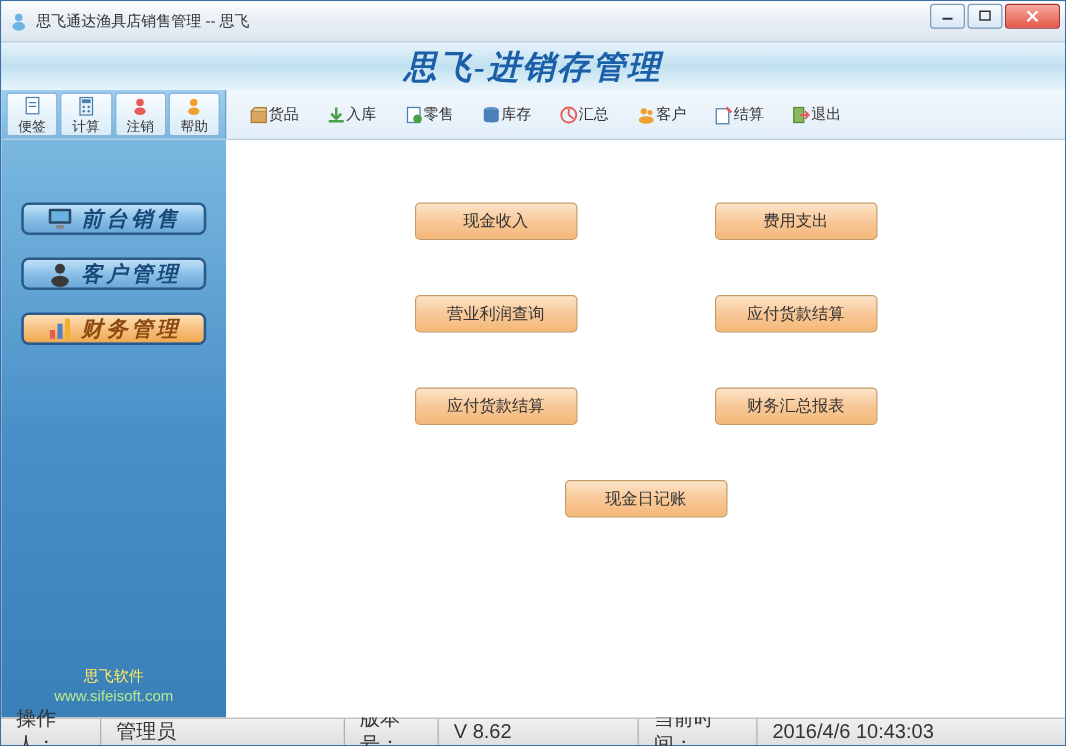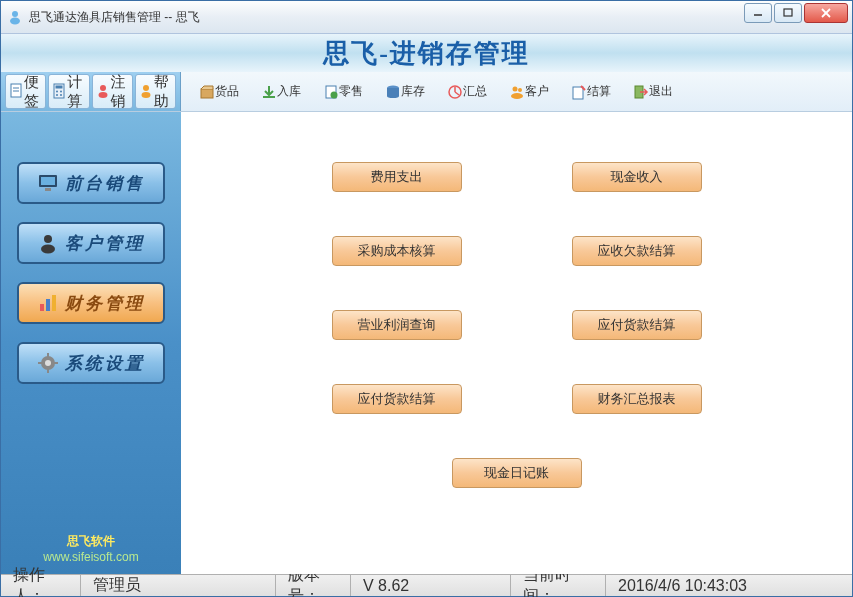--- a/index.html
+++ b/index.html
@@ -5,38 +5,38 @@
 *{box-sizing:border-box;margin:0;padding:0;font-family:"Microsoft YaHei","SimSun",sans-serif}
 body{background:#d4e4f7;width:853px;height:597px;overflow:hidden}
 .window{width:853px;height:597px;background:#fff;border:1px solid #3a6ea5;display:flex;flex-direction:column}
 .titlebar{height:30px;background:linear-gradient(#fdfefe,#e8eef5,#dce6f0);border-bottom:1px solid #b0c4de;display:flex;align-items:center;padding:16px 6px;position:relative}
 .titlebar .app-icon{width:16px;height:16px;margin-right:6px;display:inline-flex;align-items:center;justify-content:center}
 .titlebar .title{font-size:12px;color:#333}
 .winbtns{position:absolute;right:4px;top:2px;display:flex;gap:2px}
 .winbtn{width:28px;height:20px;border:1px solid #7a9ab8;border-radius:3px;background:linear-gradient(#f6fbff,#d8e8f5);display:flex;align-items:center;justify-content:center;font-size:11px;color:#333;cursor:pointer}
 .winbtn.close{background:linear-gradient(#f7a8a0,#e3594a);border-color:#a33;color:#fff;width:44px}
 .header-banner{height:38px;background:linear-gradient(#e8f4fb,#c0e0f0,#e8f4fb);display:flex;align-items:center;justify-content:center}
-.header-banner span{font-size:26px;font-weight:bold;color:#1a5fa8;letter-spacing:2px;font-family:"SimHei","Microsoft YaHei"}
+.header-banner span{font-size:26px;font-weight:bold;color:#1a5fa8;letter-spacing:2px;font-style:italic;font-family:"SimHei","Microsoft YaHei"}
 .toolbar-row{height:40px;display:flex;background:linear-gradient(#f2f8fc,#e2eef8);border-bottom:1px solid #b8cde0}
 .side-tools{width:180px;display:flex;gap:2px;padding:2px 4px;background:linear-gradient(#9ecff0,#7ab8e0);border-right:1px solid #6a9fc8}
-.side-tool{flex:1;background:linear-gradient(#f8fcff,#d8ecf8);border:1px solid #8ab4d8;border-radius:3px;display:flex;flex-direction:row;align-items:center;justify-content:flex-start;font-size:15px;color:#333;cursor:pointer;padding:2px}
+.side-tool{flex:1;background:linear-gradient(#f8fcff,#d8ecf8);border:1px solid #8ab4d8;border-radius:3px;display:flex;flex-direction:column;align-items:center;justify-content:flex-start;font-size:11px;color:#333;cursor:pointer;padding:2px}
 .side-tool .ic{width:16px;height:16px;margin-bottom:1px}
 .main-tools{flex:1;display:flex;align-items:center;padding:0 8px;gap:2px}
 .mtool{display:flex;align-items:center;gap:0;padding:4px 10px;font-size:12px;color:#333;cursor:pointer;border-radius:3px}
 .mtool .mic{width:16px;height:16px;display:inline-block}
 .body-row{flex:1;display:flex;overflow:hidden}
 .sidebar{width:180px;background:linear-gradient(#7ab8e0,#4a90c8,#3a80b8);display:flex;flex-direction:column;align-items:center;padding-top:50px;gap:18px}
-.navbtn{width:148px;height:42px;border-radius:6px;border:2px solid #2a5a88;display:flex;align-items:center;justify-content:center;gap:6px;cursor:pointer;font-size:17px;font-weight:bold;font-style:italic;font-family:"KaiTi","SimSun";letter-spacing:3px}
+.navbtn{width:148px;height:26px;border-radius:6px;border:2px solid #2a5a88;display:flex;align-items:center;justify-content:center;gap:6px;cursor:pointer;font-size:17px;font-weight:bold;font-style:italic;font-family:"KaiTi","SimSun";letter-spacing:3px}
 .navbtn.blue{background:linear-gradient(#c0e0f8,#8ac0e8,#6aa8d8)}
 .navbtn.blue span{color:#1a4a7a}
 .navbtn.orange{background:linear-gradient(#fce0b8,#f8c080,#f0a850)}
 .navbtn.orange span{color:#8a4a10}
 .navbtn .nic{width:22px;height:22px}
 .sw-link{margin-top:auto;margin-bottom:10px;text-align:center;font-size:12px}
-.sw-link .sw1{color:#ffea60;font-weight:bold}
+.sw-link .sw1{color:#ffea60;font-weight:normal}
 .sw-link .sw2{color:#b8e890}
 .content{flex:1;background:#fff;position:relative}
 .action-grid{position:absolute;left:0;right:0;top:50px;display:flex;flex-direction:column;align-items:center;gap:44px}
 .action-row{display:flex;gap:110px;justify-content:center}
 .abtn{width:130px;height:30px;background:linear-gradient(#fde4c8,#f8c898,#f4b878);border:1px solid #c89860;border-radius:4px;display:flex;align-items:center;justify-content:center;font-size:13px;color:#333;cursor:pointer}
 .statusbar{height:22px;background:linear-gradient(#f0f0f0,#e0e0e0);border-top:1px solid #b0b0b0;display:flex;align-items:center;font-size:16px;color:#333}
 .statusbar .sseg{padding:0 12px;border-right:1px solid #b0b0b0;height:100%;display:flex;align-items:center}
 .statusbar .sseg:last-child{border-right:none}
 svg{display:block}
 </style>
@@ -221,48 +221,31 @@
       <div class="navbtn orange">
         <span class="nic">
             <svg width="22" height="22">
               <rect x="3" y="12" width="4" height="7" fill="#e85a5a"></rect>
               <rect x="9" y="7" width="4" height="12" fill="#4a80c8"></rect>
               <rect x="15" y="3" width="4" height="16" fill="#f0b030"></rect>
             </svg>
           </span>
         <span>财务管理</span>
       </div>
-      <div class="navbtn blue">
-        <span class="nic">
-            <svg width="22" height="22">
-              <circle cx="11" cy="11" r="7" fill="#888"></circle>
-              <circle cx="11" cy="11" r="3" fill="#ddd"></circle>
-              <rect x="10" y="1" width="2" height="4" fill="#888"></rect>
-              <rect x="10" y="17" width="2" height="4" fill="#888"></rect>
-              <rect x="1" y="10" width="4" height="2" fill="#888"></rect>
-              <rect x="17" y="10" width="4" height="2" fill="#888"></rect>
-            </svg>
-          </span>
-        <span>系统设置</span>
-      </div>
       <div class="sw-link">
         <div class="sw1">思飞软件</div>
         <div class="sw2">www.sifeisoft.com</div>
       </div>
     </div>
 
     <div class="content">
       <div class="action-grid">
         <div class="action-row">
+          <div class="abtn">现金收入</div>
           <div class="abtn">费用支出</div>
-          <div class="abtn">现金收入</div>
-        </div>
-        <div class="action-row">
-          <div class="abtn">采购成本核算</div>
-          <div class="abtn">应收欠款结算</div>
         </div>
         <div class="action-row">
           <div class="abtn">营业利润查询</div>
           <div class="abtn">应付货款结算</div>
         </div>
         <div class="action-row">
           <div class="abtn">应付货款结算</div>
           <div class="abtn">财务汇总报表</div>
         </div>
         <div class="action-row">

